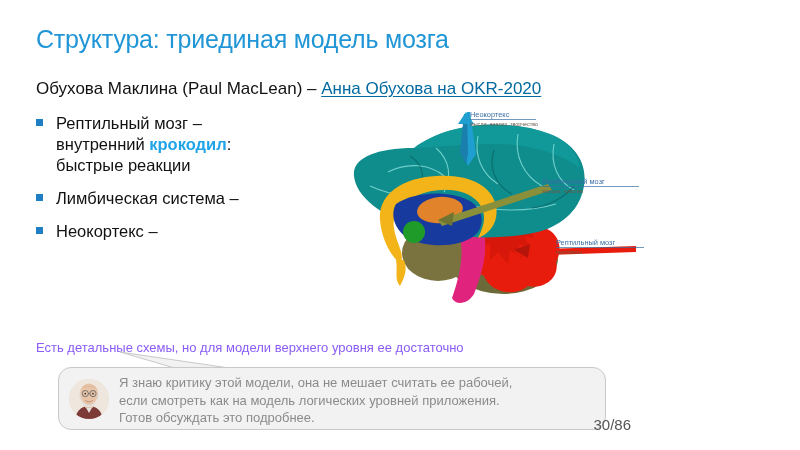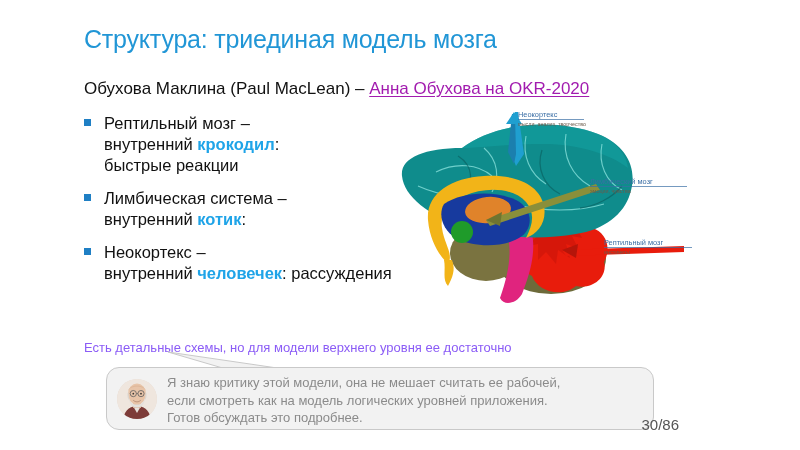--- a/index.html
+++ b/index.html
@@ -8,21 +8,20 @@
     background: #ffffff;
   }
   #slide {
     position: relative;
     width: 644px;
     height: 450px;
     background: #ffffff;
     overflow: hidden;
     font-family: "Liberation Sans", sans-serif;
     color: #000000;
-    margin-left: 48px;
   }
 
   
   #title {
     position: absolute;
     left: 36px;
     top: 24px;
     font-size: 25px;
     line-height: 30px;
     color: #2196d6;
@@ -34,21 +33,21 @@
   #subtitle {
     position: absolute;
     left: 36px;
     top: 78px;
     font-size: 17px;
     line-height: 22px;
     color: #111111;
     white-space: nowrap;
   }
   #subtitle .lnk {
-    color: #a21caf;
+    color: #0369a1;
     text-decoration: underline;
     text-underline-offset: 2px;
   }
 
   
   #bullets {
     position: absolute;
     left: 34px;
     top: 113px;
     width: 400px;
@@ -167,27 +166,25 @@
     <div class="bullet">
       <span class="sq"></span>
       <span class="ln">Рептильный мозг –</span>
       <span class="ln"><span>внутренний </span><span class="hi">крокодил</span><span>:</span></span>
       <span class="ln">быстрые реакции</span>
     </div>
 
     <div class="bullet">
       <span class="sq"></span>
       <span class="ln">Лимбическая система –</span>
-      <span class="ln"><span>внутренний </span><span class="hi">котик</span><span>:</span></span>
     </div>
 
     <div class="bullet">
       <span class="sq"></span>
       <span class="ln">Неокортекс –</span>
-      <span class="ln"><span>внутренний </span><span class="hi">человечек</span><span>: рассуждения</span></span>
     </div>
 
   </div>
 
   <div id="closing">Есть детальные схемы, но для модели верхнего уровня ее достаточно</div>
 
   <svg id="quote-tail" viewBox="0 0 120 20">
     <polygon points="2,2 118,19 60,19" fill="#f2f2f2" stroke="#c9c9c9" stroke-width="1"></polygon>
     <line x1="58" y1="19" x2="120" y2="19" stroke="#f2f2f2" stroke-width="3"></line>
   </svg>

